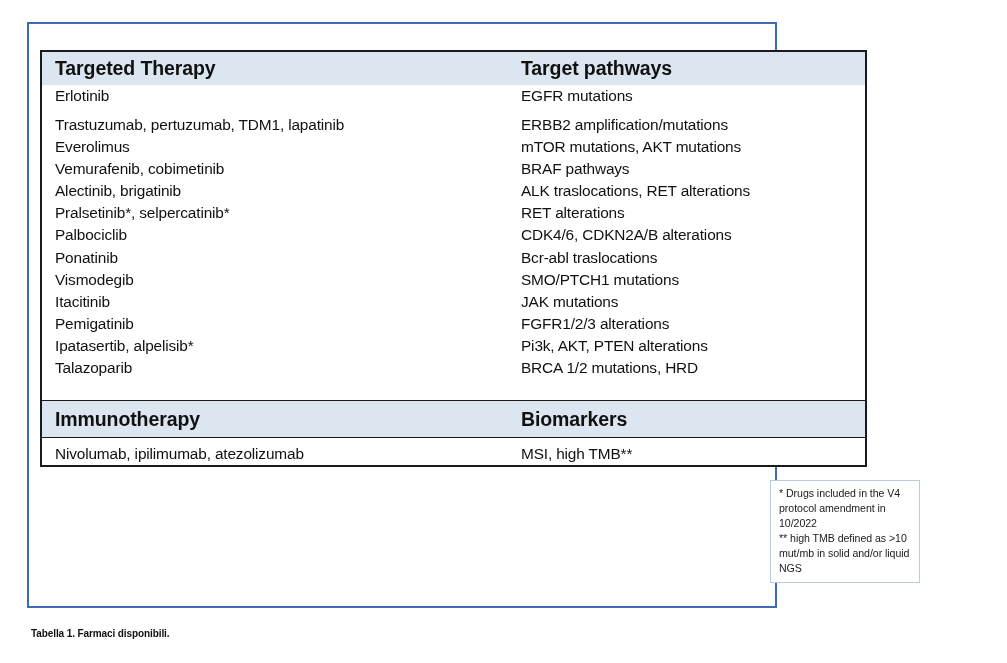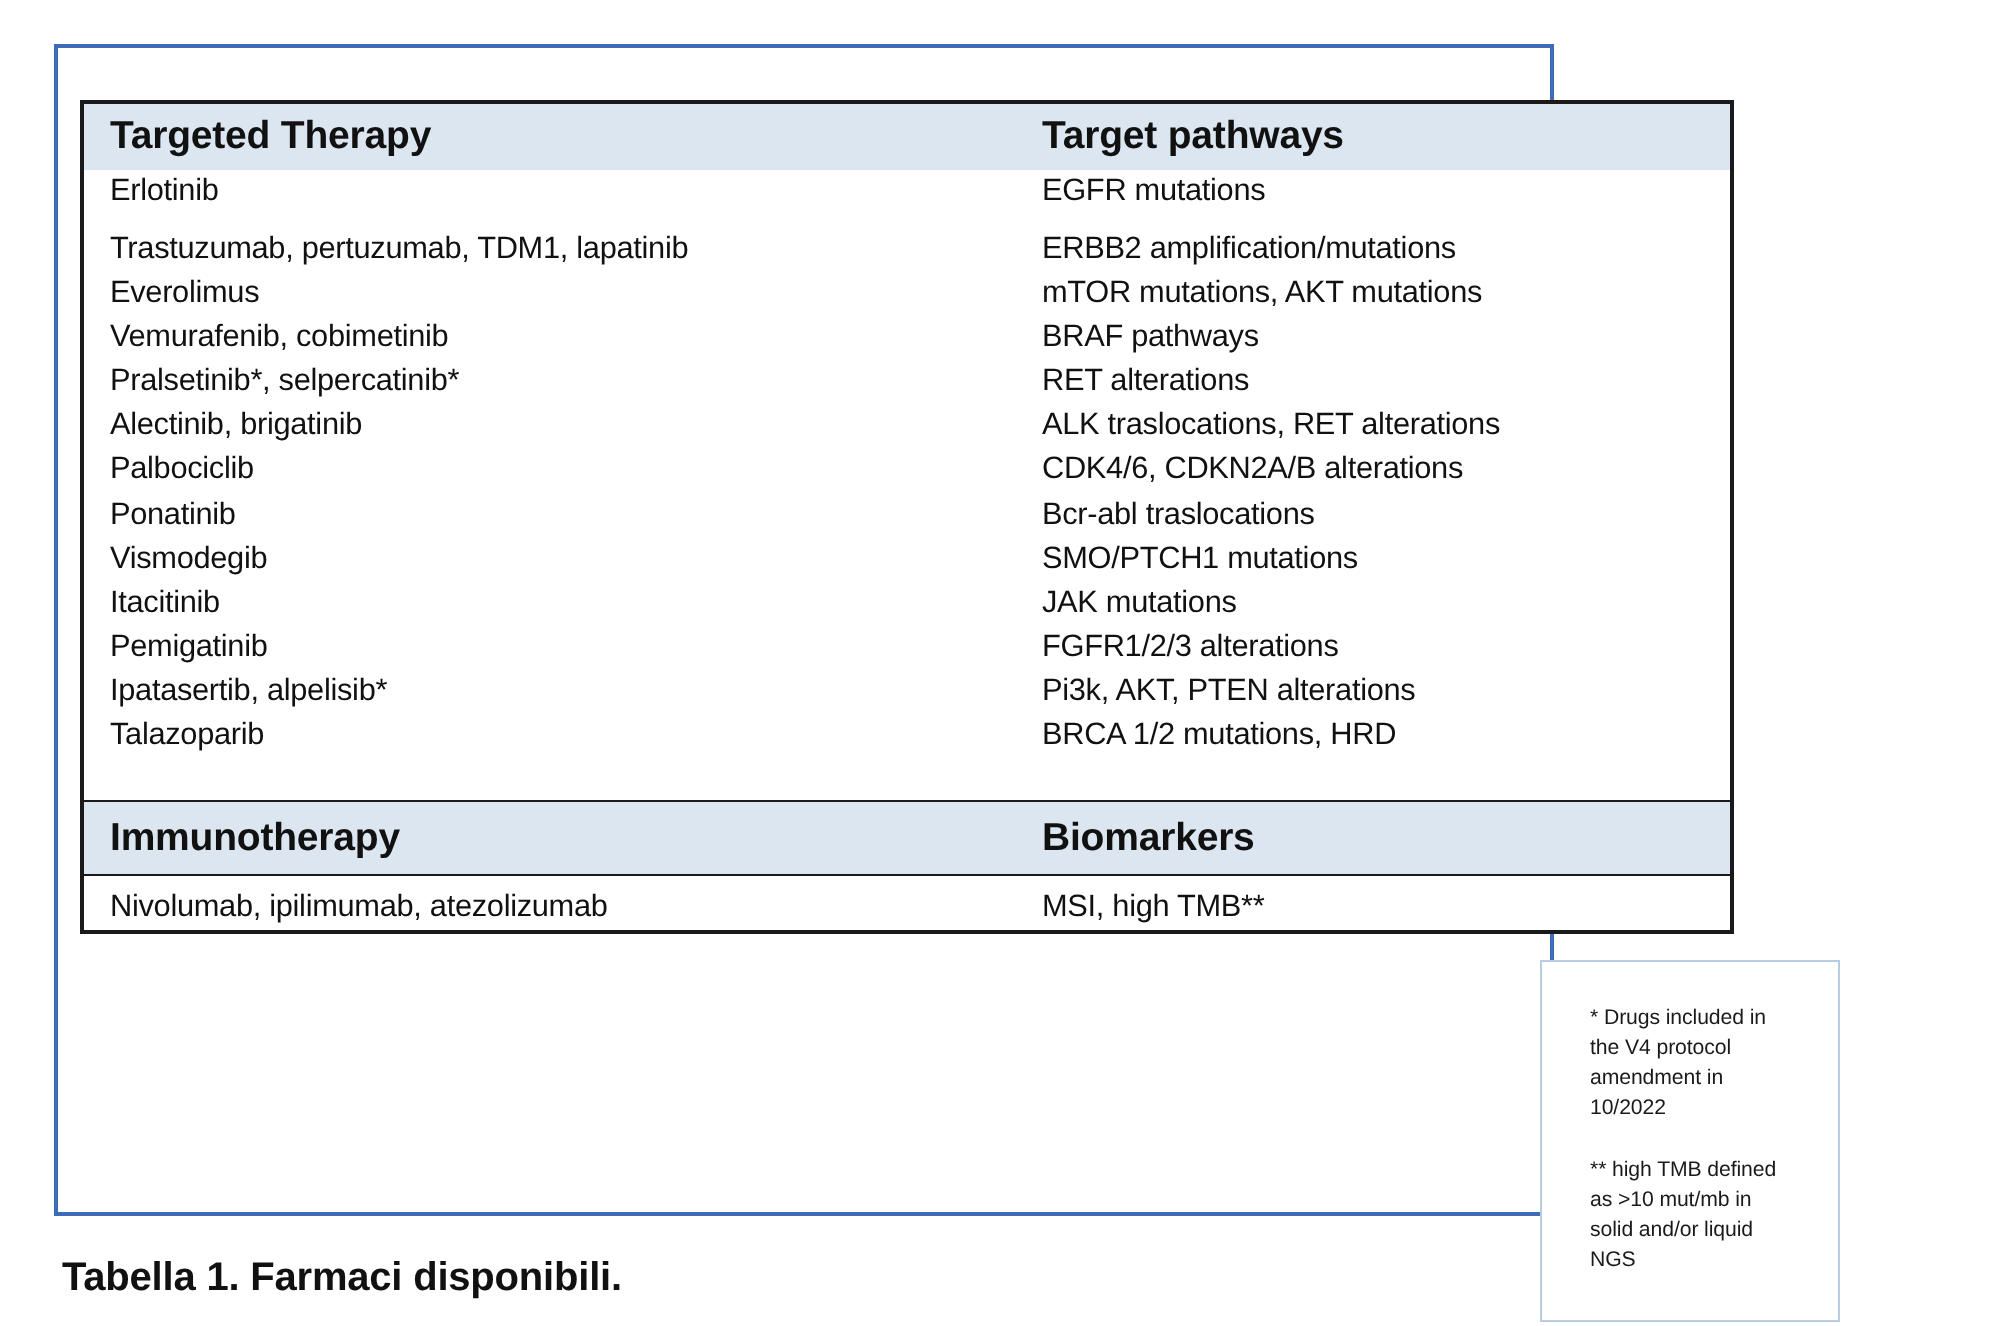--- a/index.html
+++ b/index.html
@@ -109,28 +109,28 @@
     box-sizing: border-box;
     border: 1px solid #b8cce4;
     background: #ffffff;
     padding: 5px 6px 6px 8px;
     font-size: 10.6px;
     line-height: 1.42;
     color: #1a1a1a;
     font-weight: normal;
     letter-spacing: -0.05px;
   }
-  .footnote-box p { margin: 16px; }
+  .footnote-box p { margin: 0; }
 
   
   .caption {
     position: absolute;
     left: 31px;
     top: 628px;
-    font-size: 20px;
+    font-size: 10px;
     font-weight: bold;
     color: #111111;
     letter-spacing: -0.1px;
   }
 </style>
 </head>
 <body>
 
 <div class="figure-frame">
 
@@ -156,26 +156,26 @@
         </tr>
         <tr class="row">
           <td class="col-a">Everolimus</td>
           <td class="col-b">mTOR mutations, AKT mutations</td>
         </tr>
         <tr class="row">
           <td class="col-a">Vemurafenib, cobimetinib</td>
           <td class="col-b">BRAF pathways</td>
         </tr>
         <tr class="row">
+          <td class="col-a">Alectinib, brigatinib</td>
+          <td class="col-b">ALK traslocations, RET alterations</td>
+        </tr>
+        <tr class="row">
           <td class="col-a">Pralsetinib*, selpercatinib*</td>
           <td class="col-b">RET alterations</td>
-        </tr>
-        <tr class="row">
-          <td class="col-a">Alectinib, brigatinib</td>
-          <td class="col-b">ALK traslocations, RET alterations</td>
         </tr>
         <tr class="row">
           <td class="col-a">Palbociclib</td>
           <td class="col-b">CDK4/6, CDKN2A/B alterations</td>
         </tr>
         <tr class="row">
           <td class="col-a">Ponatinib</td>
           <td class="col-b">Bcr-abl traslocations</td>
         </tr>
         <tr class="row">

